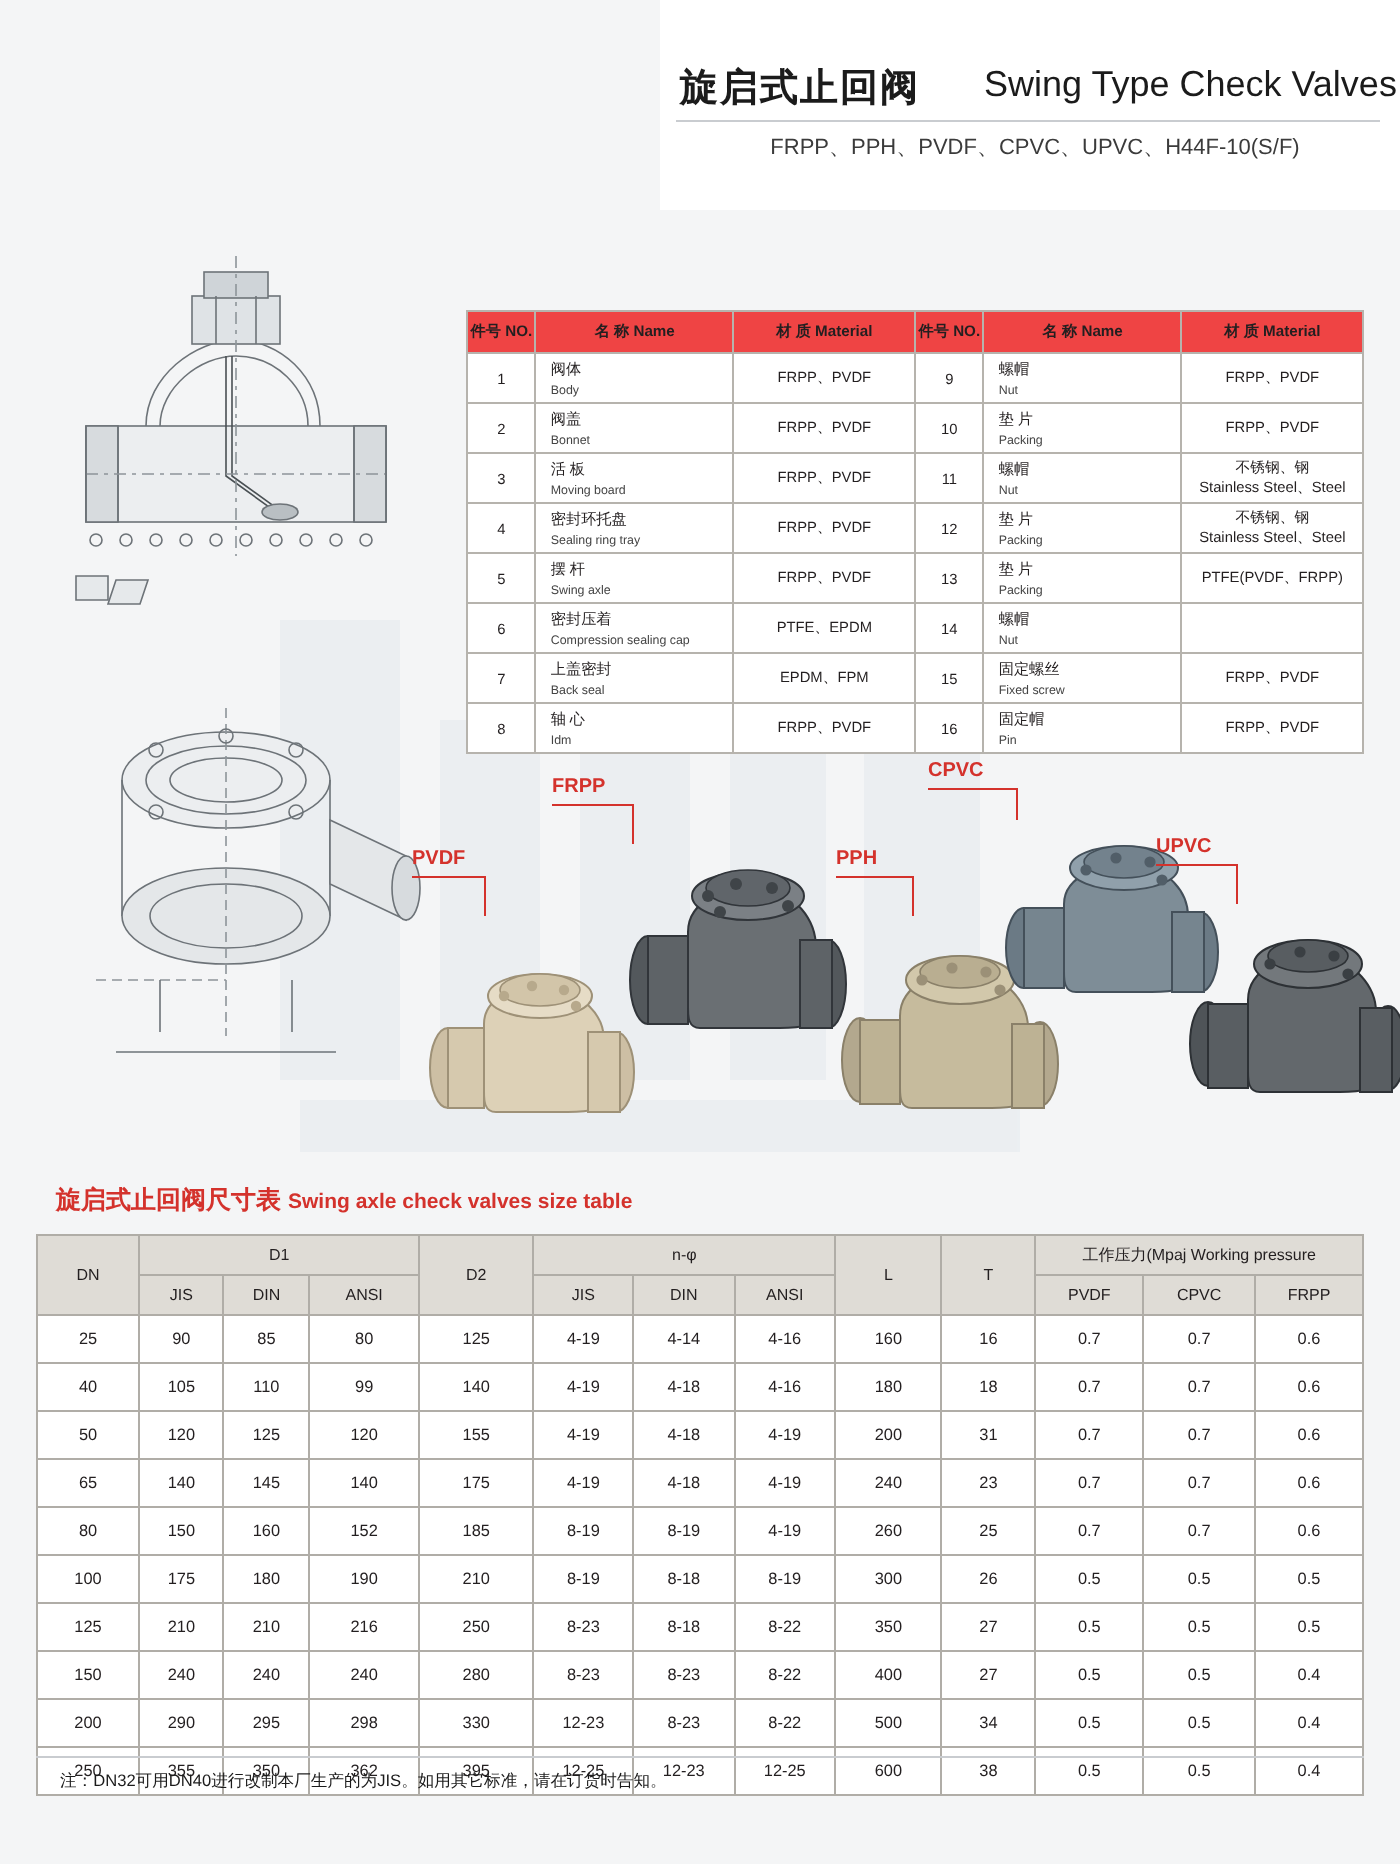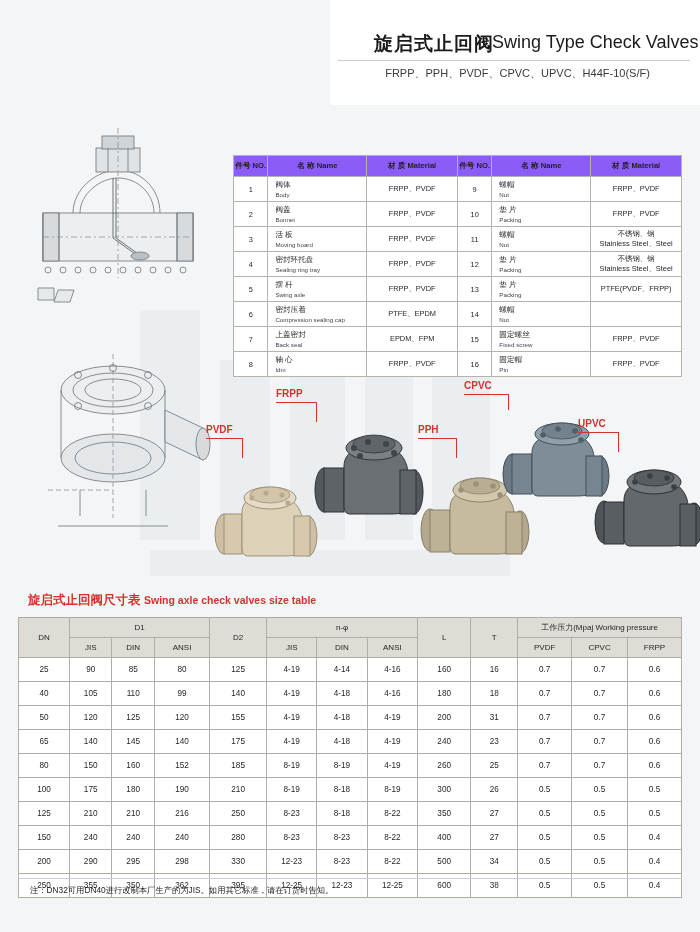--- a/index.html
+++ b/index.html
@@ -23,21 +23,21 @@
   .wm-bar{position:absolute;background:#9fb8cf;}
 
   
   .header{
     position:absolute;left:0;top:0;width:700px;height:105px;background:#ffffff;
   }
   .header-left-bg{
     position:absolute;left:0;top:0;width:330px;height:105px;background:#f4f5f6;
   }
   .title-cn{
-    position:absolute;left:374px;top:31px;
+    position:absolute;left:340px;top:31px;
     font-size:19px;font-weight:bold;color:#1b1b1b;letter-spacing:1px;
   }
   .title-en{
     position:absolute;left:492px;top:32px;
     font-size:18px;font-weight:normal;color:#1b1b1b;
   }
   .subtitle{
     position:absolute;left:345px;top:66px;width:345px;text-align:center;
     font-size:11px;color:#3b3b3b;
   }
@@ -49,28 +49,28 @@
   .drawing-zone{
     position:absolute;left:18px;top:118px;width:215px;height:440px;
   }
 
   
   .parts-table{
     position:absolute;left:233px;top:155px;width:449px;
     border-collapse:collapse;font-size:7.4px;color:#231f20;background:#fff;
   }
   .parts-table th{
-    background:#8b5cf6;font-weight:bold;border:1px solid #b6b3ad;
+    background:#ef4444;font-weight:bold;border:1px solid #b6b3ad;
     height:18px;font-size:7.6px;
   }
   .parts-table td{
     border:1px solid #b6b3ad;height:22px;text-align:center;background:#fff;
   }
   .parts-table td.nm{text-align:left;padding-left:7px;}
-  .nm-cn{font-size:7.6px;}
+  .nm-cn{font-size:7.6px;font-family:Liberation Serif, serif;}
   .nm-en{font-size:6.2px;color:#444;}
   .col-no{width:30px;}
   .col-name{width:92px;}
   .col-mat{width:84px;}
 
   
   .photos{position:absolute;left:170px;top:380px;width:520px;height:200px;}
   .valve{position:absolute;}
   .lbl{
     position:absolute;font-size:10px;font-weight:bold;color:#d4322c;

